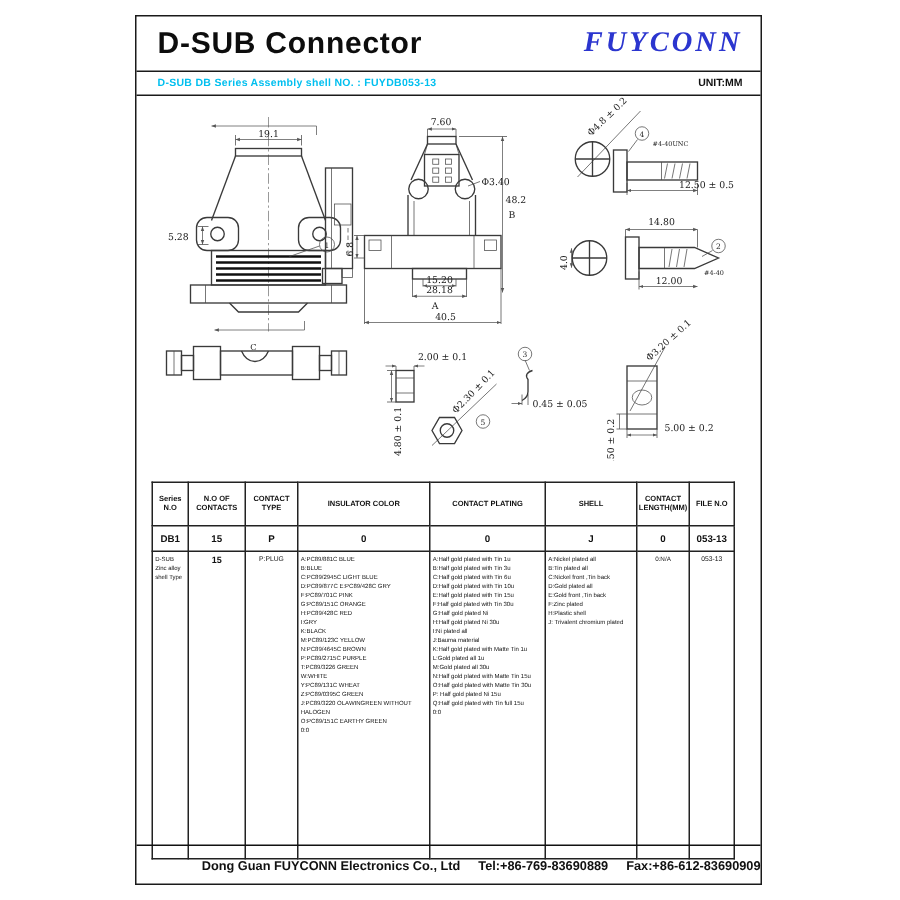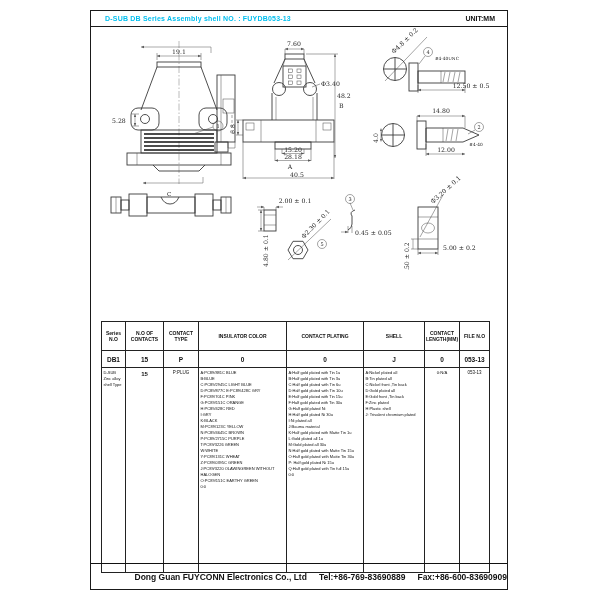--- a/index.html
+++ b/index.html
@@ -43,20 +43,24 @@
   .tbl tr.r2 td.c-file{text-align:center;font-size:4.5px;}
   .foot{position:absolute;left:0;right:0;bottom:0;height:26px;border-top:1.5px solid #111;
         display:flex;align-items:center;justify-content:flex-end;gap:12px;
         font-size:8.5px;font-weight:bold;box-sizing:border-box;}
 </style>
 </head>
 <body>
 
 <div class="sheet">
 
+  <div class="hdr">
+    <div class="title">D-SUB  Connector</div>
+    <div class="brand">FUYCONN</div>
+  </div>
 
   <div class="subhdr">
     <div class="subtitle">D-SUB DB Series Assembly shell NO. : FUYDB053-13</div>
     <div class="unit">UNIT:MM</div>
   </div>
 
   <div class="draw">
   <svg width="418" height="243" viewBox="0 0 418 243">
     <defs>
       <marker id="arr" viewBox="0 0 10 10" refX="9" refY="5" markerWidth="6.5" markerHeight="6.5" orient="auto-start-reverse">
@@ -355,16 +359,16 @@
 J: Trivalent chromium plated</td>
       <td class="c-len">0:N/A</td>
       <td class="c-file">053-13</td>
     </tr>
   </tbody>
     </table>
 
   <div class="foot">
     <span>Dong Guan FUYCONN Electronics  Co., Ltd</span>
     <span>Tel:+86-769-83690889</span>
-    <span>Fax:+86-600-83690909</span>
+    <span>Fax:+86-612-83690909</span>
   </div>
 
 </div>
 
 </body></html>

